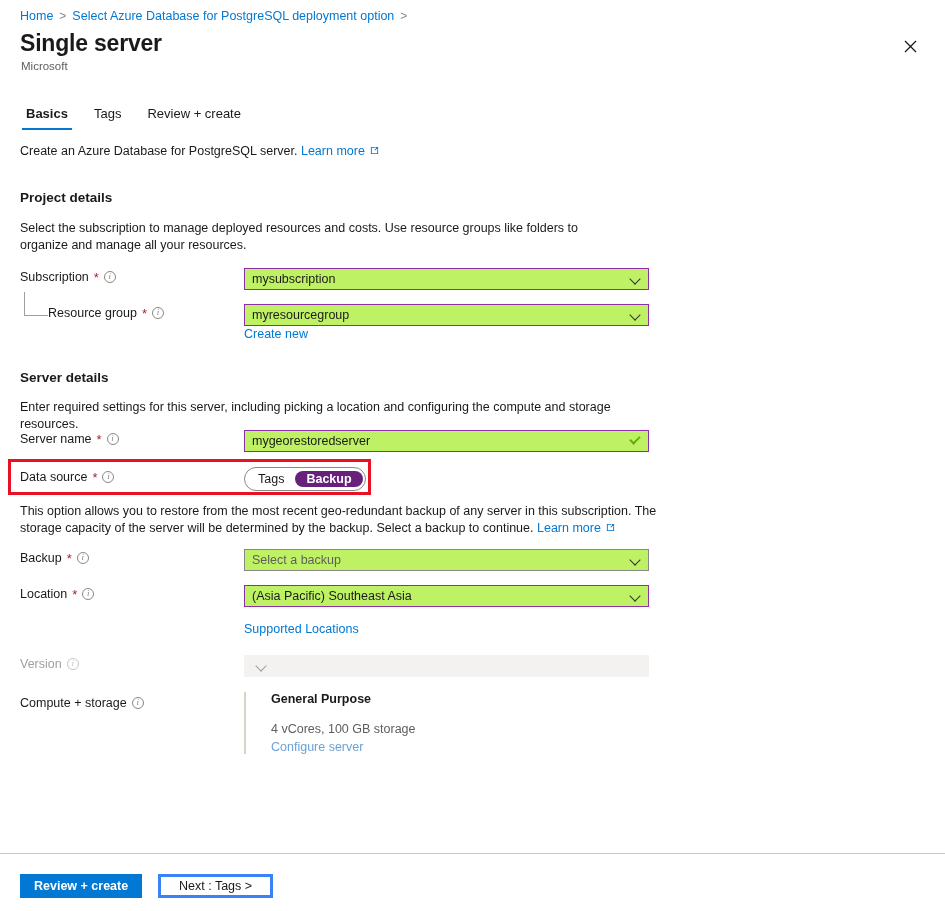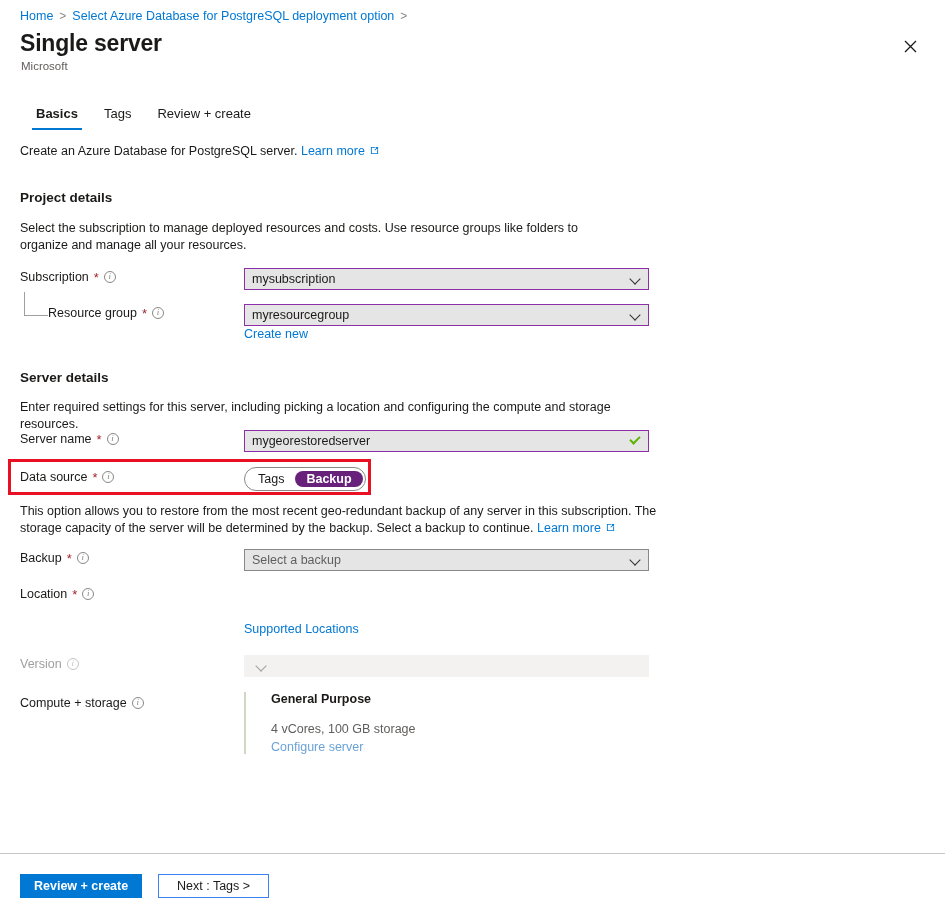--- a/index.html
+++ b/index.html
@@ -43,21 +43,21 @@
   
   .tabs {
     position: absolute; left: 22px; top: 106px;
     display: flex; align-items: flex-end; gap: 18px;
   }
   .tab {
     font-size: 13px; color: #1b1a19;
     padding: 0 4px 7px 4px; cursor: pointer;
     border-bottom: 2px solid transparent;
   }
-  .tab.active { font-weight: 600; border-bottom-color: #0078d4; margin-left: 10px; }
+  .tab.active { font-weight: 600; border-bottom-color: #0078d4; }
 
   .intro {
     position: absolute; left: 20px; top: 144px;
     font-size: 12.5px; color: #1b1a19;
   }
   .lnk { color: #0078d4; cursor: pointer; }
 
   
   .sec-head {
     position: absolute; left: 20px;
@@ -90,21 +90,21 @@
     position: absolute; left: 0; right: 0; top: -1px;
     text-align: center; font-size: 9px; font-style: italic;
     color: #8a8886; font-family: "Liberation Serif", serif;
   }
   .info-ico.dim { border-color: #c8c6c4; }
   .info-ico.dim::after { color: #c8c6c4; }
 
   
   .field {
     position: absolute; left: 244px; width: 405px; height: 22px;
-    border: 1px solid #8a8886; background: #e5e5e5;
+    border: 1px solid #8a8886; background: #bef264;
     display: flex; align-items: center;
     padding: 0 6px 0 7px; font-size: 12.5px; color: #1b1a19;
     cursor: pointer;
   }
   .field.focus { border-color: #8c2fa8; }
   .field.disabled {
     background: #f3f2f1; border-color: transparent;
     color: #a19f9d; cursor: default;
   }
   .field .val { flex: 1; overflow: hidden; white-space: nowrap; }
@@ -181,21 +181,21 @@
     height: 24px; padding: 0 14px;
     background: #0078d4; color: #fff; border: none;
     font-size: 12.5px; font-weight: 600;
     font-family: "Liberation Sans", sans-serif;
     cursor: pointer;
   }
   .btn-default {
     position: absolute; left: 158px; top: 874px;
     height: 24px; padding: 0 18px;
     background: #fff; color: #1b1a19;
-    border: 1px solid #3b82f6;
+    border: 3px solid #3b82f6;
     font-size: 12.5px;
     font-family: "Liberation Sans", sans-serif;
     cursor: pointer;
   }
 </style>
 </head>
 <body>
 
 <div class="page">
 
@@ -308,20 +308,24 @@
       <span class="chev"></span>
     </div>
   </div>
 
   <div class="row" style="top:585px">
     <div class="lbl">
       <span>Location</span>
       <span class="req">*</span>
       <span class="info-ico"></span>
     </div>
+    <div class="field focus">
+      <span class="val">(Asia Pacific) Southeast Asia</span>
+      <span class="chev"></span>
+    </div>
   </div>
   <div class="sub-link" style="top:622px">Supported Locations</div>
 
   <div class="row" style="top:655px">
     <div class="lbl dim">
       <span>Version</span>
       <span class="info-ico dim"></span>
     </div>
     <div class="field disabled">
       <span class="chev dim"></span>

